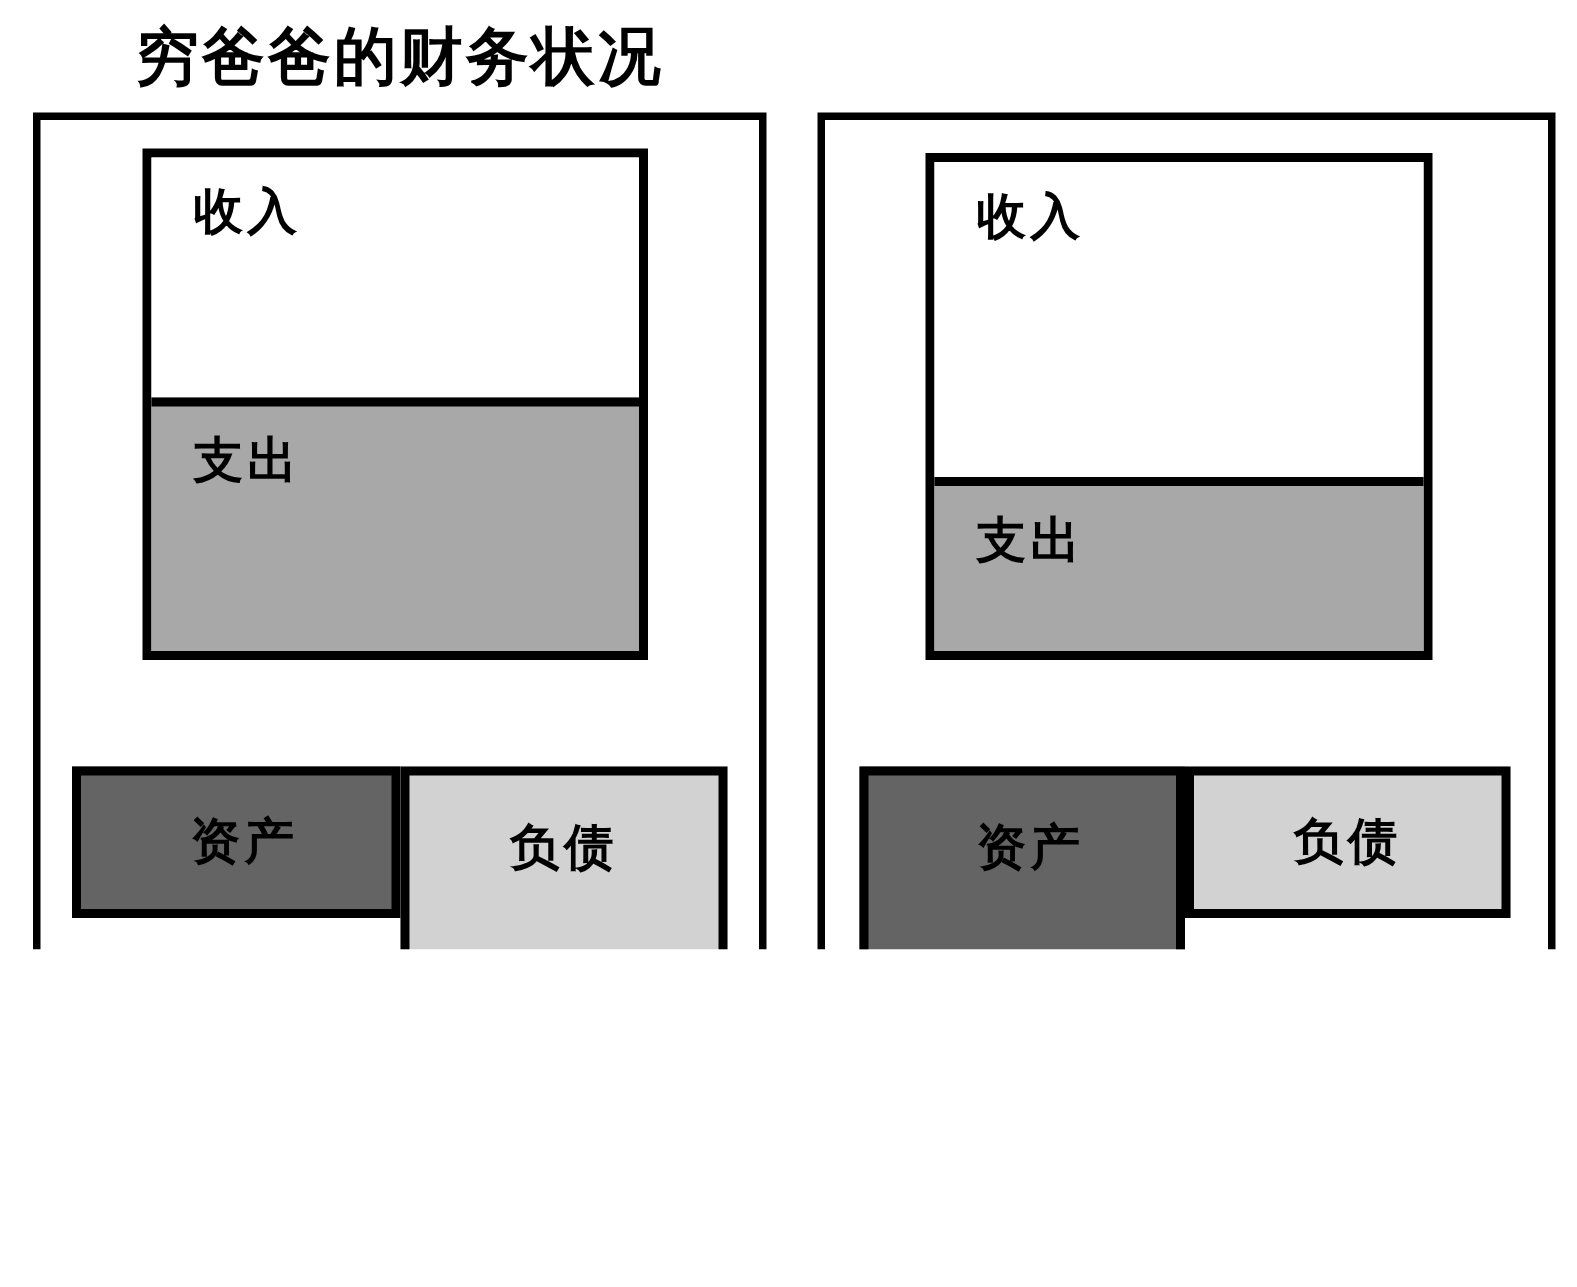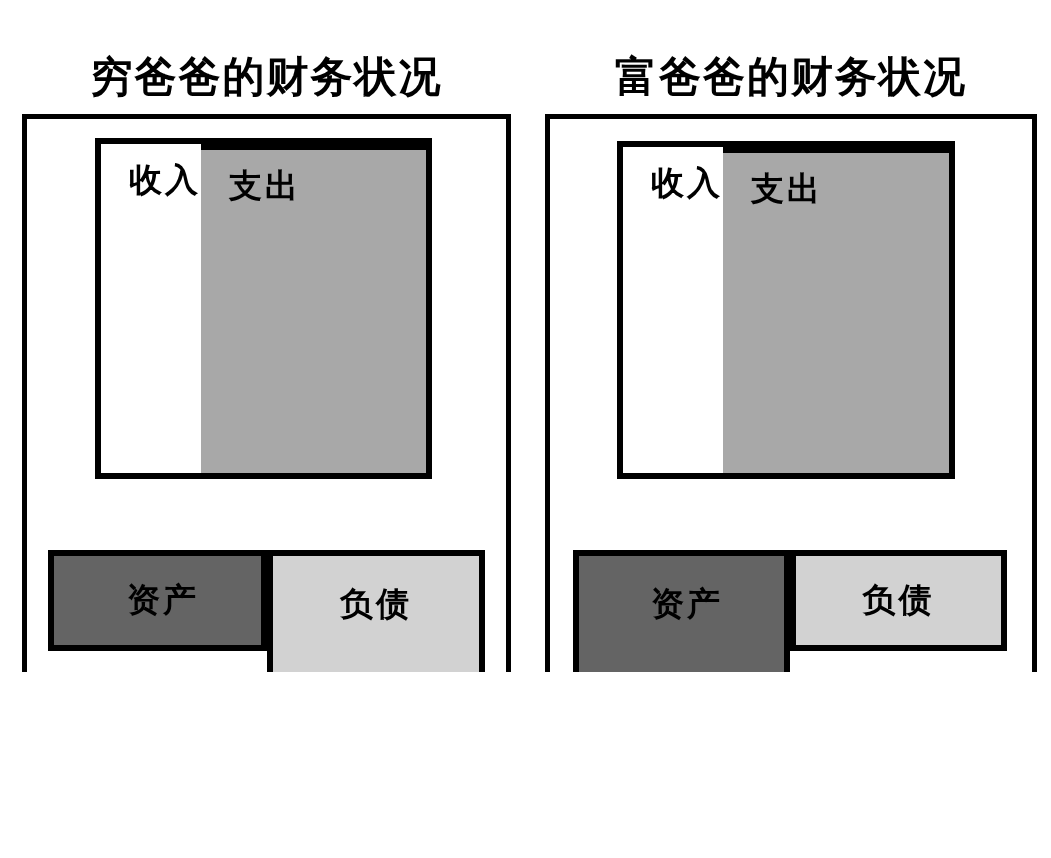--- a/index.html
+++ b/index.html
@@ -8,21 +8,20 @@
     background: var(--background, #ffffff);
     font-family: "DejaVu Sans", "Liberation Sans", sans-serif;
     color: var(--text, #000000);
   }
   .canvas {
     position: relative;
     width: 1051px;
     height: 633px;
     background: var(--background, #ffffff);
     overflow: hidden;
-    margin-top: 39px;
   }
   .panel-title {
     position: absolute;
     top: 12px;
     height: 52px;
     text-align: center;
     font-size: 42px;
     font-weight: 700;
     letter-spacing: 2px;
     line-height: 52px;
@@ -41,21 +40,21 @@
   }
   #panel-poor { left: 22px;  width: 489px; }
   #panel-rich { left: 545px; width: 492px; }
 
   
   .statement-box {
     position: absolute;
     border: 6px solid var(--border, #000000);
     box-sizing: border-box;
     display: flex;
-    flex-direction: row;
+    flex-direction: column;
     background: var(--income-fill, #ffffff);
   }
   #panel-poor .statement-box { left: 68px; top: 19px; width: 337px; height: 341px; }
   #panel-rich .statement-box { left: 67px; top: 22px; width: 338px; height: 338px; }
 
   .income-section {
     flex: 0 0 auto;
     background: var(--income-fill, #ffffff);
     padding: 14px 0 0 28px;
     box-sizing: border-box;
@@ -103,21 +102,20 @@
     padding-top: 26px;
   }
 </style>
 </head>
 <body>
 
 <div class="canvas">
 
   <div class="panel-title" id="title-poor">穷爸爸的财务状况</div>
 
-  <div class="panel-title" id="title-rich">富爸爸的财务状况</div>
 
   <div class="panel-box" id="panel-poor">
     <div class="statement-box">
       <div class="income-section">
         <span class="section-label">收入</span>
       </div>
       <div class="expense-section">
         <span class="section-label">支出</span>
       </div>
     </div>

